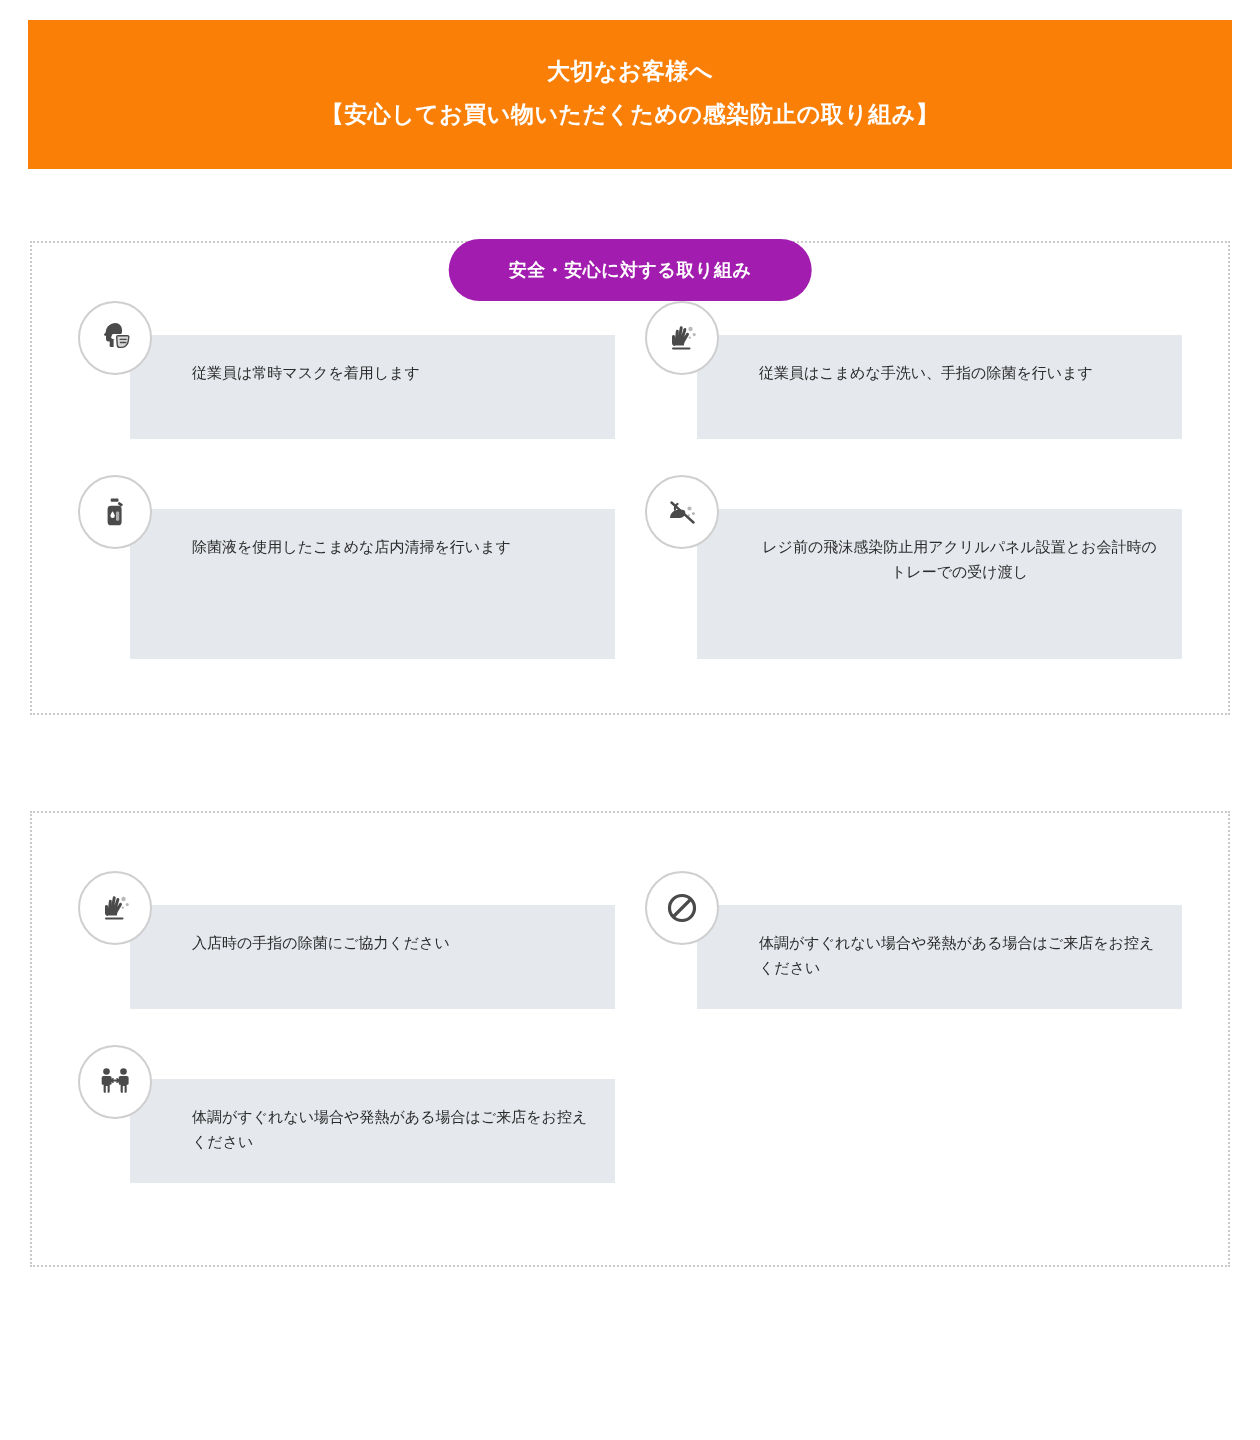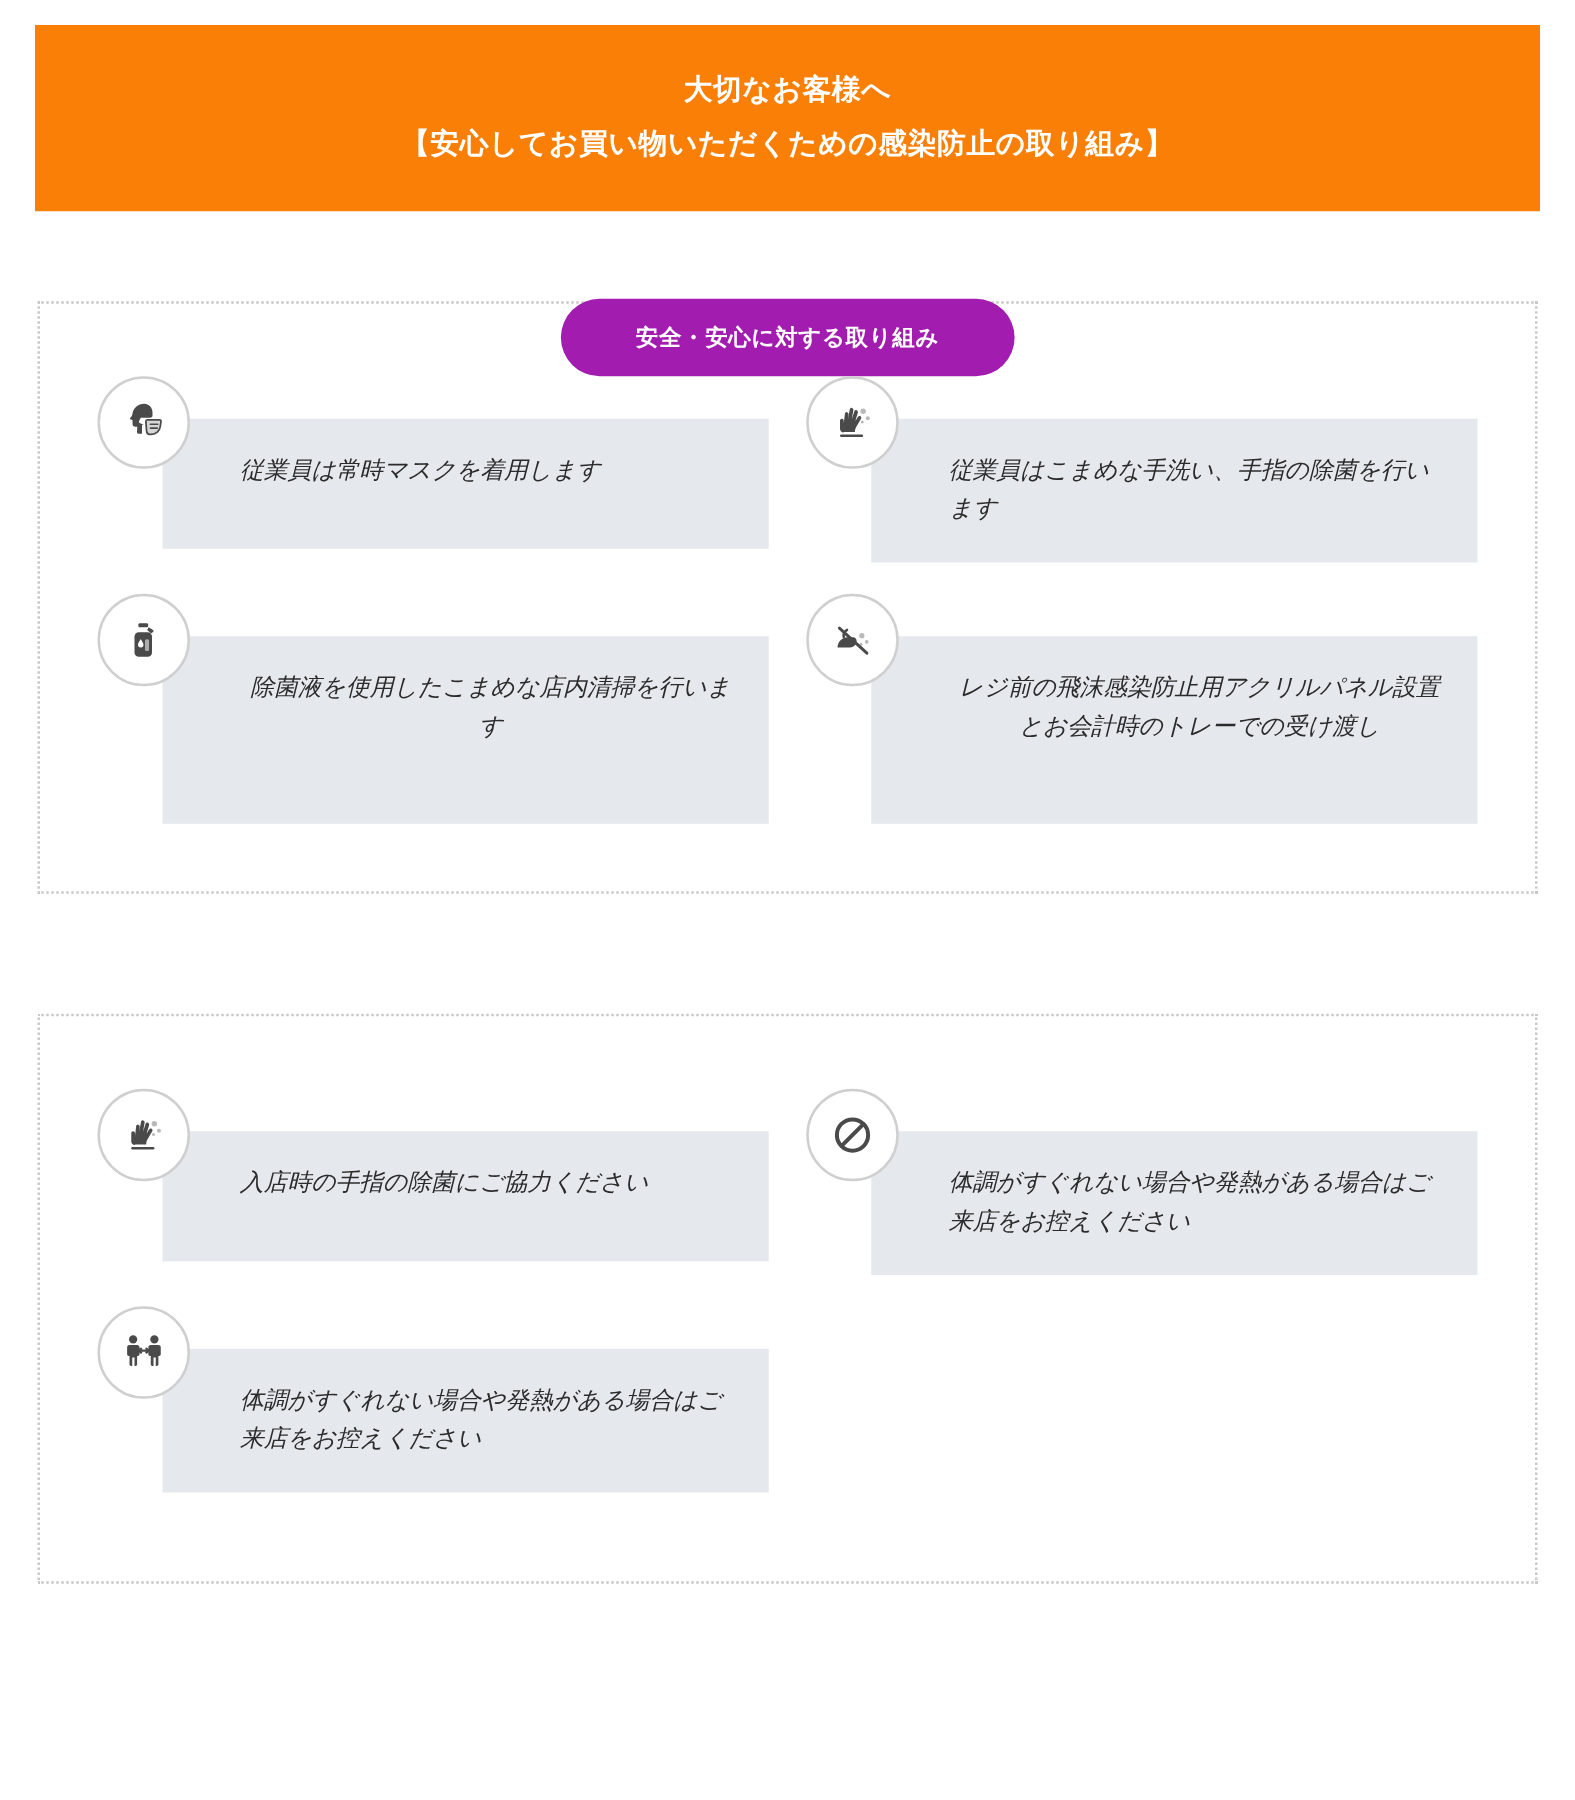--- a/index.html
+++ b/index.html
@@ -80,24 +80,23 @@
   .item-body {
     background: #e5e8ed;
     margin-left: 52px;
     min-height: 104px;
     box-sizing: border-box;
     padding: 26px 22px 26px 62px;
     display: flex;
     align-items: flex-start;
   }
   .item-text {
-    font-size: 19px;
+    font-size: 15px;
     line-height: 1.65;
     color: #2b2b2b;
-    font-style: italic;
   }
   .icon-badge {
     position: absolute;
     left: 0;
     top: 0;
     width: 74px;
     height: 74px;
     border-radius: 50%;
     background: #ffffff;
     border: 2px solid #cfcfcf;

